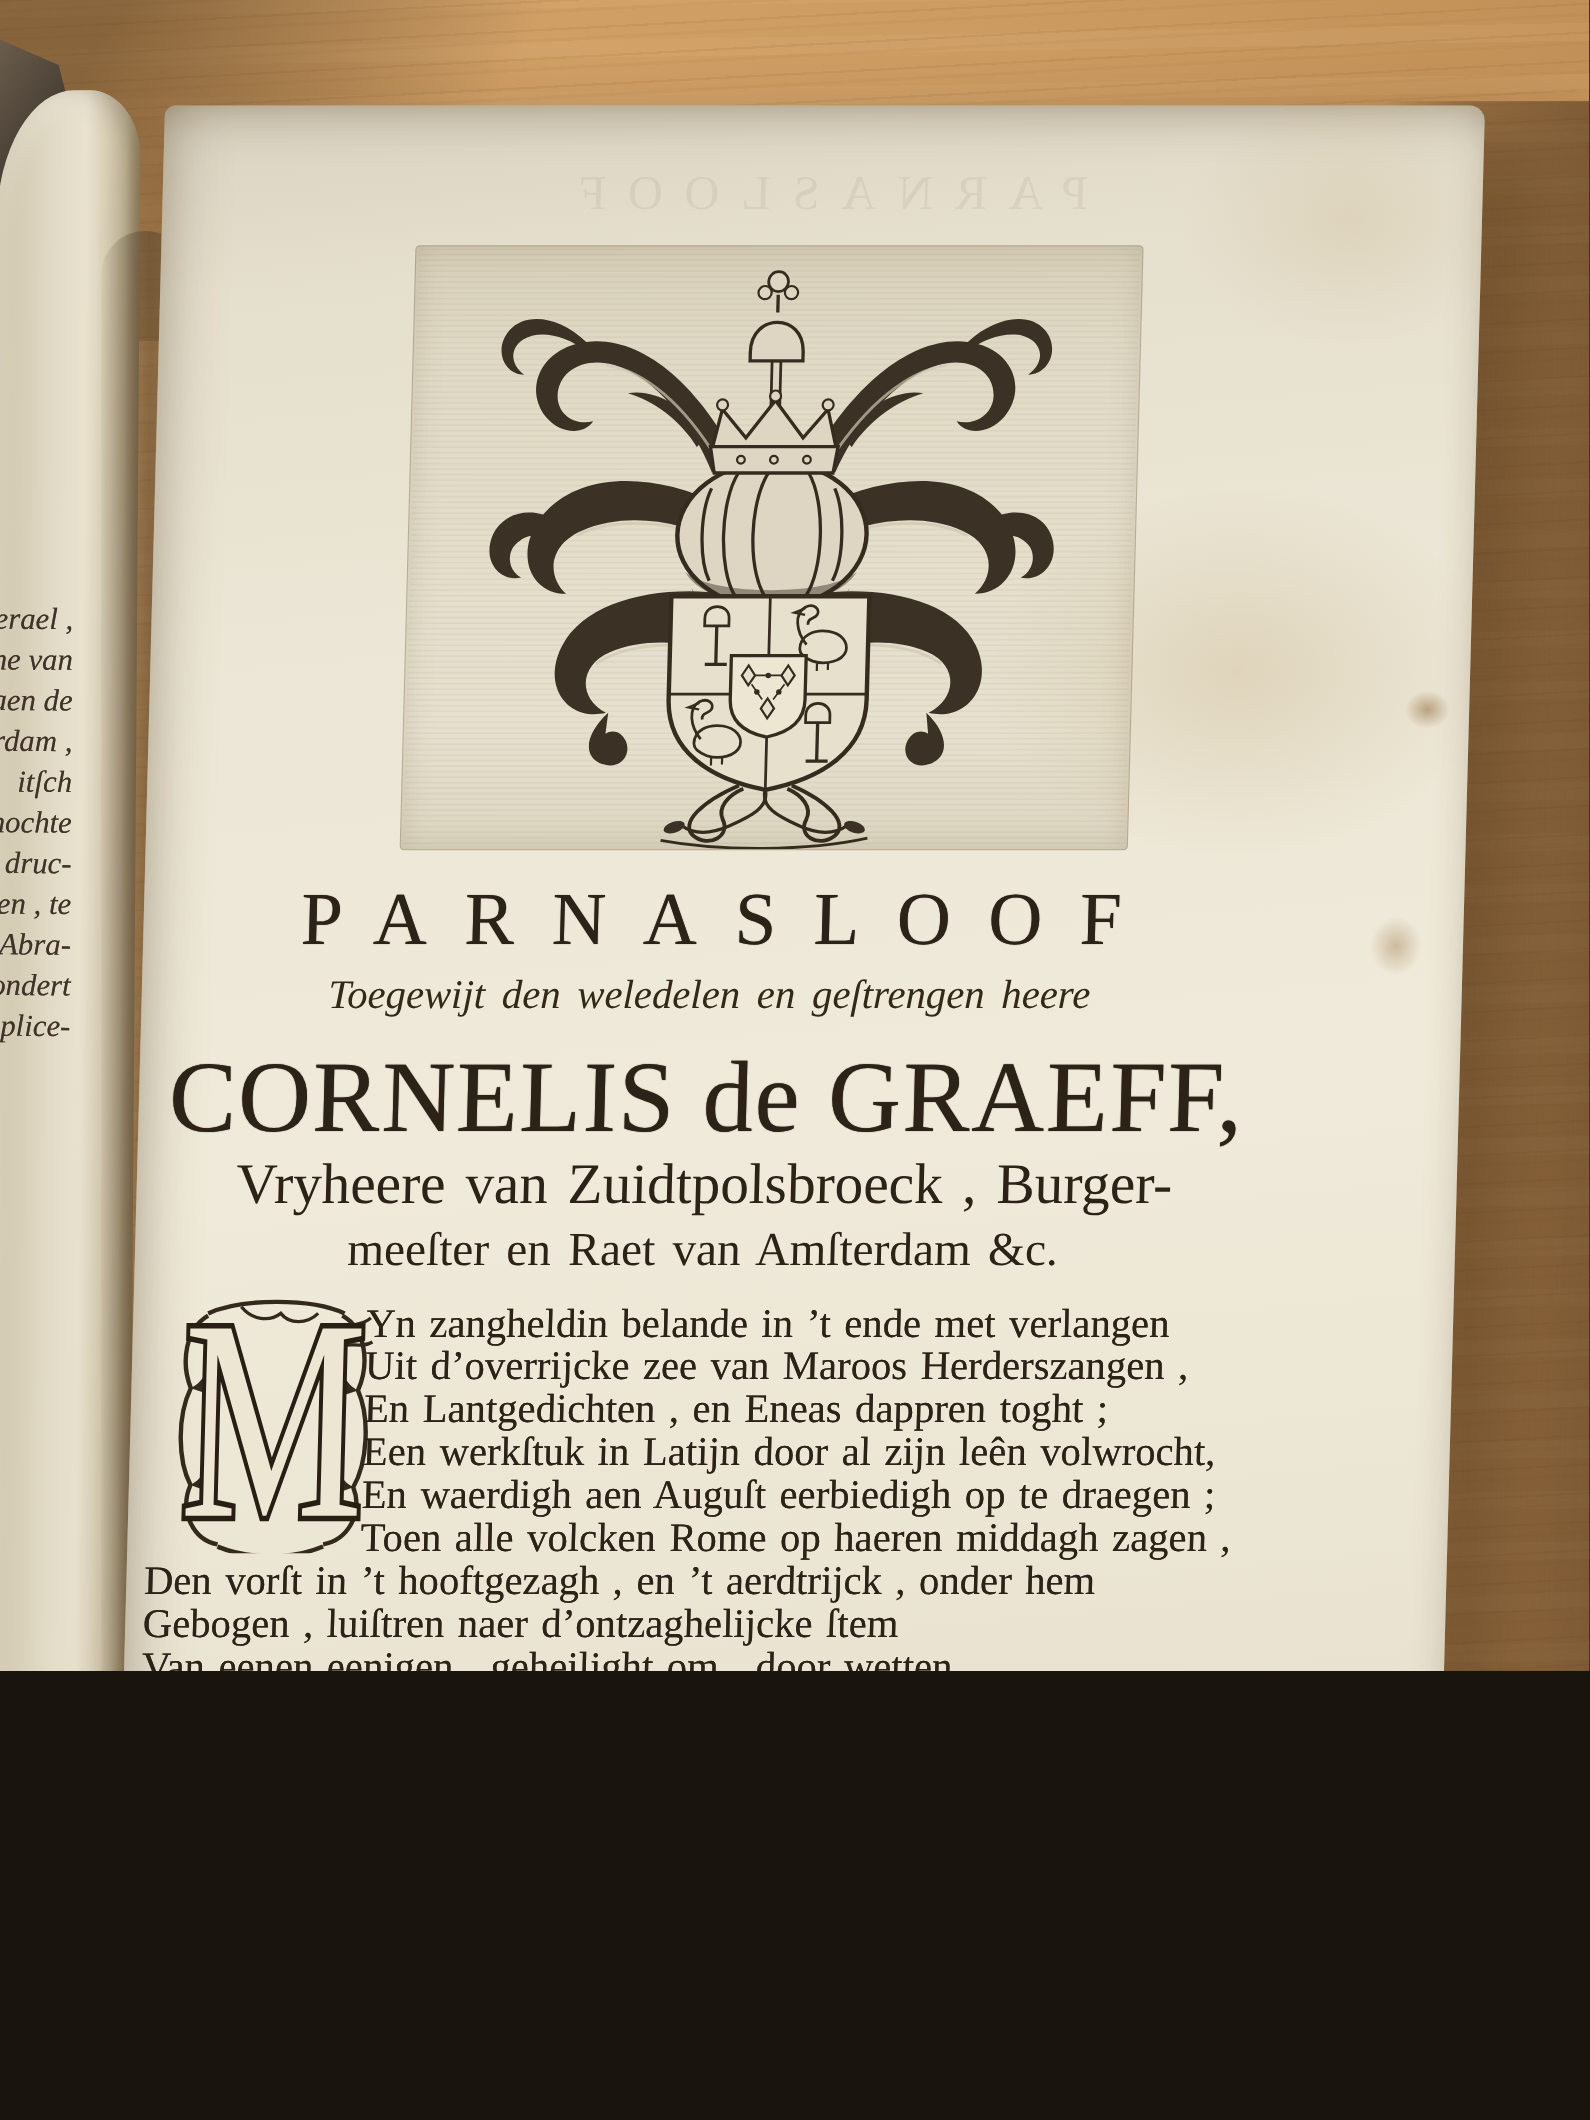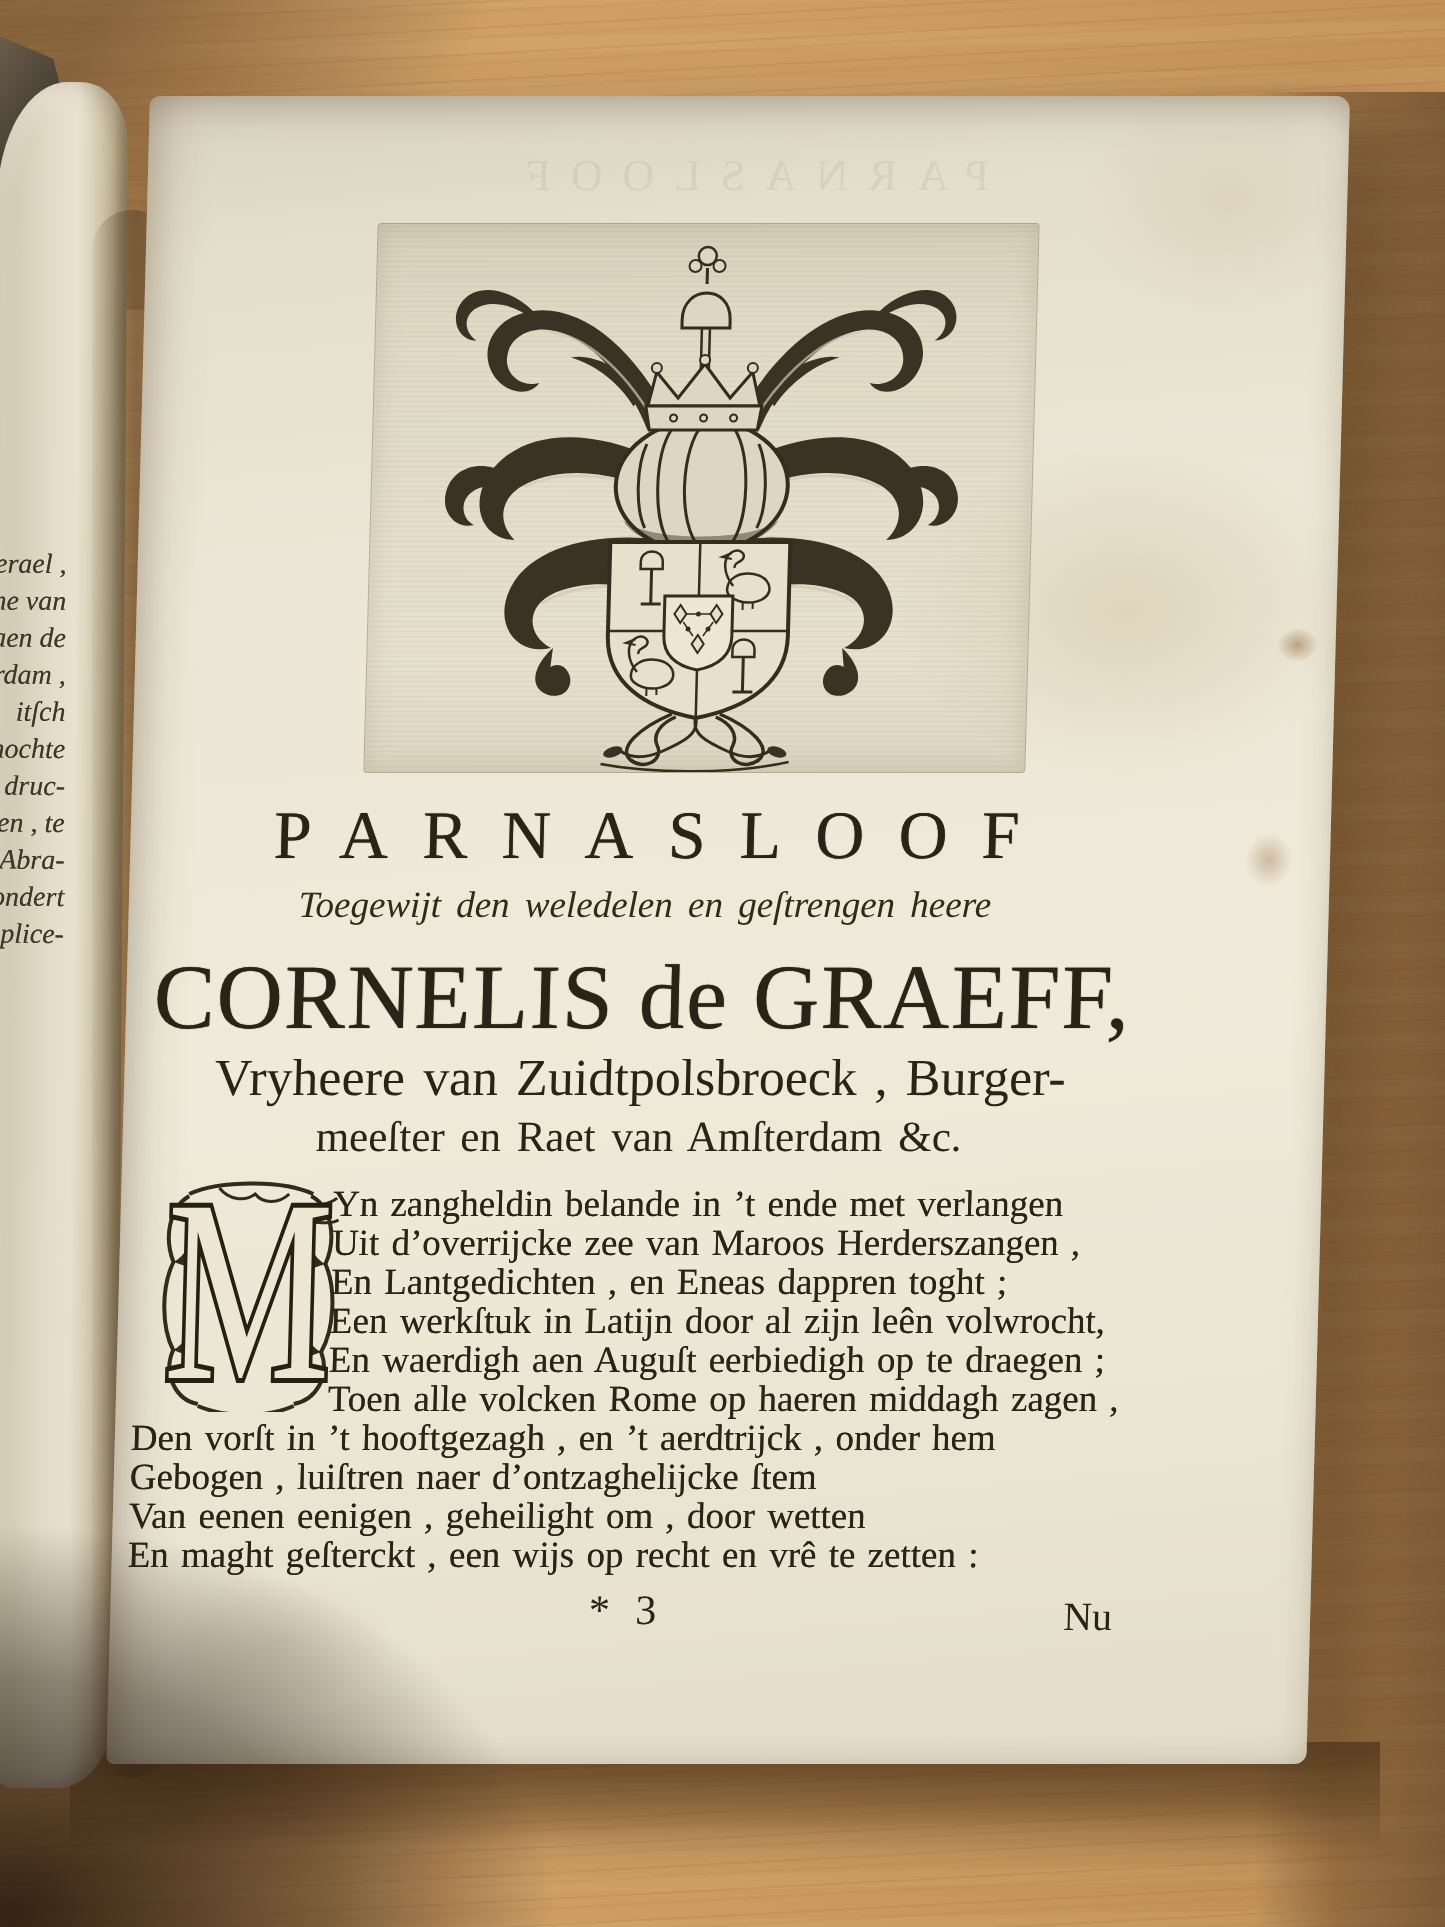--- a/index.html
+++ b/index.html
@@ -1,16 +1,16 @@
 <!DOCTYPE html>
 <html><head>
 <meta charset="utf-8">
 <style>
   html,body{margin:0;padding:0;background:#1a140e;}
-  .scene{position:relative;width:1445px;height:1927px;overflow:hidden;
+  .scene{position:relative;width:1445px;height:1519px;overflow:hidden;
          font-family:"Liberation Serif","DejaVu Serif",serif;}
 
   
   .wood{position:absolute;inset:0;
     background:
       repeating-linear-gradient(177deg, rgba(128,86,42,.10) 0 2px, transparent 2px 9px, rgba(164,118,64,.10) 9px 12px, transparent 12px 26px),
       repeating-linear-gradient(179deg, rgba(222,182,126,.14) 0 16px, transparent 16px 46px),
       linear-gradient(96deg,#c5955c 0%,#cf9f66 32%,#cb9b62 58%,#bd8d55 100%);}
   .shadow-tl{position:absolute;left:0;top:0;width:640px;height:310px;
     background:linear-gradient(118deg, rgba(74,50,26,.50) 14%, rgba(74,50,26,0) 62%);}

